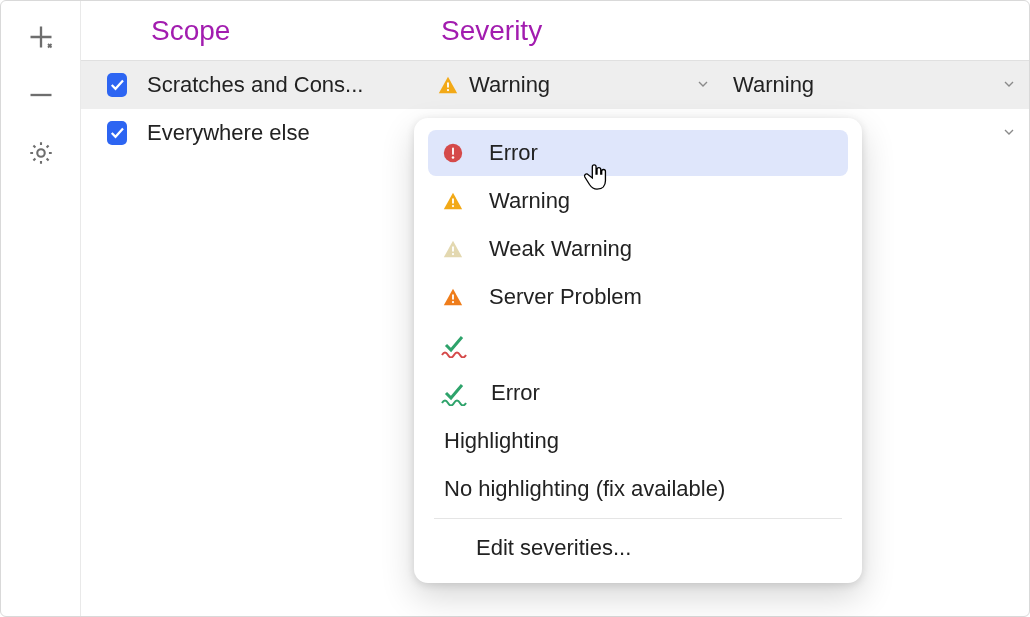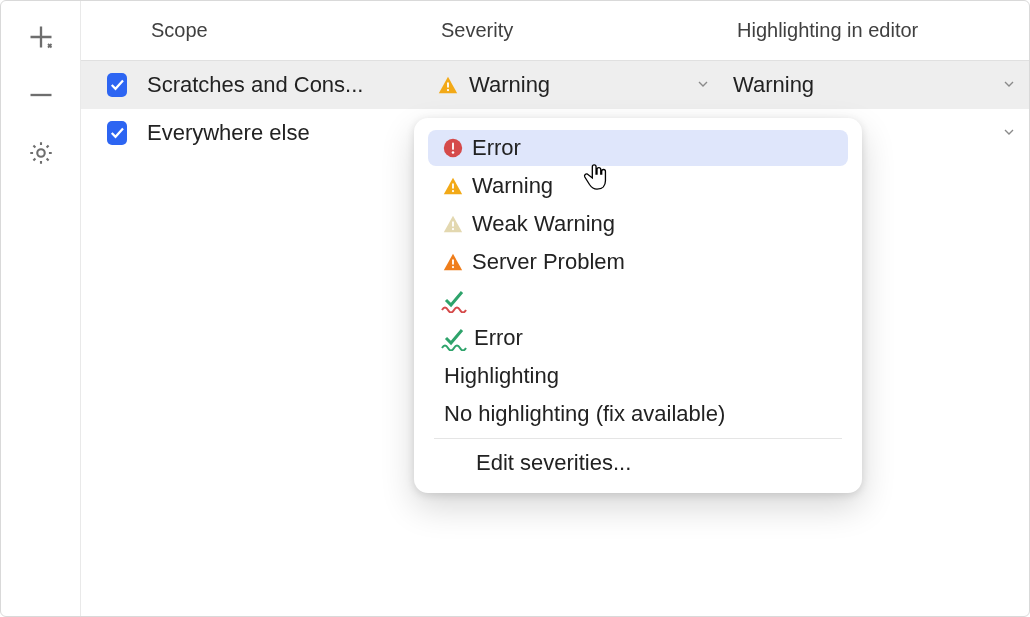--- a/index.html
+++ b/index.html
@@ -27,21 +27,21 @@
       border-right: 1px solid #e9e9e9;
     }
     .rail-btn { width: 40px; height: 40px; display:flex; align-items:center; justify-content:center; color:#6e6e6e; }
     .rail-btn svg { width: 28px; height: 28px; }
     .main { flex: 1; display:flex; flex-direction:column; }
     .header-row {
       display: flex; align-items: center;
       height: 60px;
       border-bottom: 1px solid #e0e0e0;
     }
-    .header-row .cell { font-size: 20px; color:#404040; padding: 0 14px; }
+    .header-row .cell { font-size: 28px; color:#a21caf; padding: 0 14px; }
     .col-check { width: 56px; }
     .col-scope { width: 290px; }
     .col-sev   { width: 296px; }
     .col-high  { flex: 1; }
     .row {
       display: flex; align-items: center;
       height: 48px;
       border-bottom: 1px solid transparent;
     }
     .row.selected { background: #eeeeee; }
@@ -67,25 +67,25 @@
       position: absolute;
       left: 414px; top: 118px;
       width: 448px;
       background: #fff;
       border-radius: 14px;
       box-shadow: 0 2px 8px rgba(0,0,0,0.12), 0 14px 34px rgba(0,0,0,0.16);
       padding: 10px 6px 10px 6px;
     }
     .popup-item {
       display:flex; align-items:center;
-      height: 36px;
+      height: 46px;
       border-radius: 8px;
       padding: 0 16px 0 14px;
       margin: 2px 8px;
-      gap: 8px;
+      gap: 25px;
       font-size: 22px;
     }
     .popup-item.highlight { background: #dfe6fb; }
     .noicon-left { padding-left: 16px; }
     .divider { height:1px; background:#e5e5e5; margin: 6px 14px; }
     .popup-edit { padding-left: 48px; }
     .cursor {
       position:absolute; left:582px; top:160px; width:30px; height:34px;
       pointer-events:none;
     }
@@ -116,21 +116,20 @@
         <path d="M12 2.8v2.4M12 18.8v2.4M21.2 12h-2.4M5.2 12H2.8M18.5 5.5l-1.7 1.7M7.2 16.8l-1.7 1.7M18.5 18.5l-1.7-1.7M7.2 7.2L5.5 5.5"></path>
       </svg>
     </div>
   </div>
 
   <div class="main">
     <div class="header-row">
       <div class="cell col-check"></div>
       <div class="cell col-scope">Scope</div>
       <div class="cell col-sev">Severity</div>
-      <div class="cell col-high">Highlighting in editor</div>
     </div>
 
     <div class="row selected">
       <div class="cell col-check">
         <div class="checkbox">
           <svg viewBox="0 0 24 24">
               <path d="M5 12l5 5L20 6"></path>
             </svg>
         </div>
       </div>

